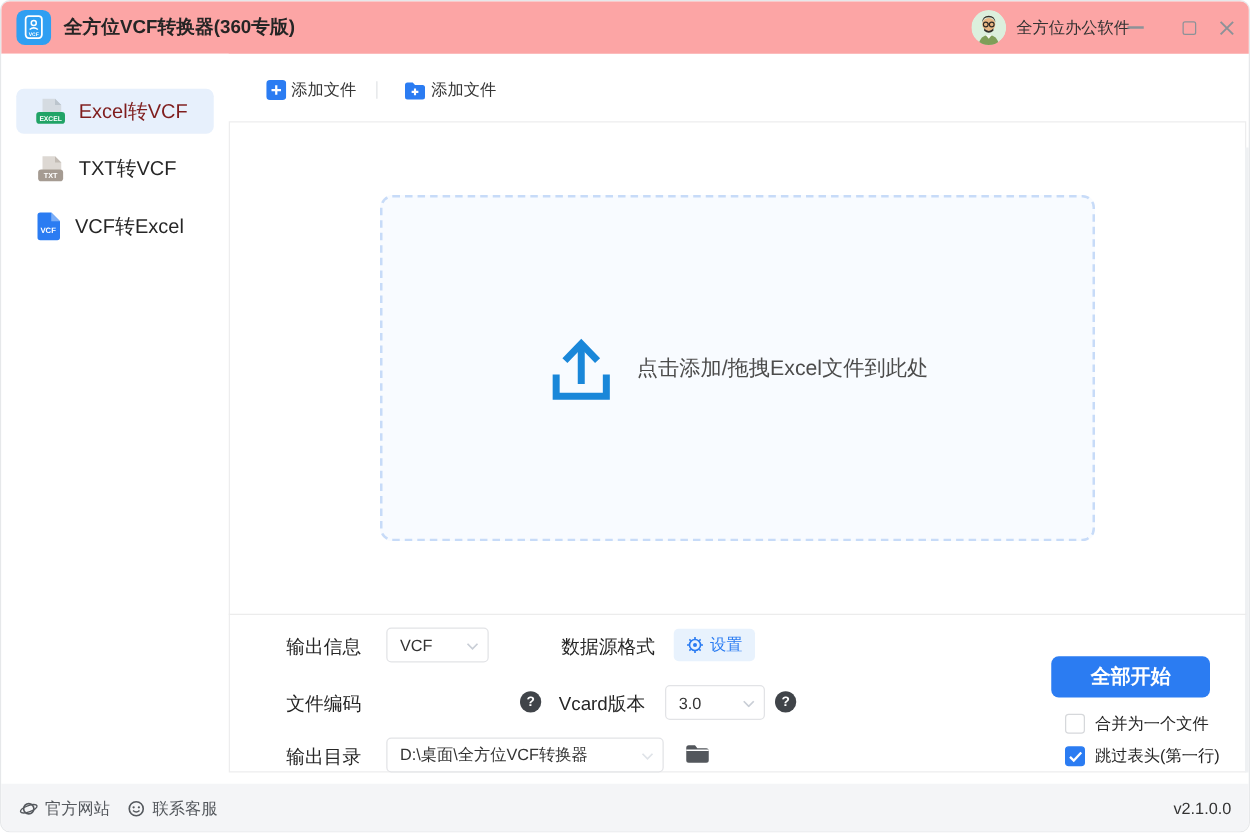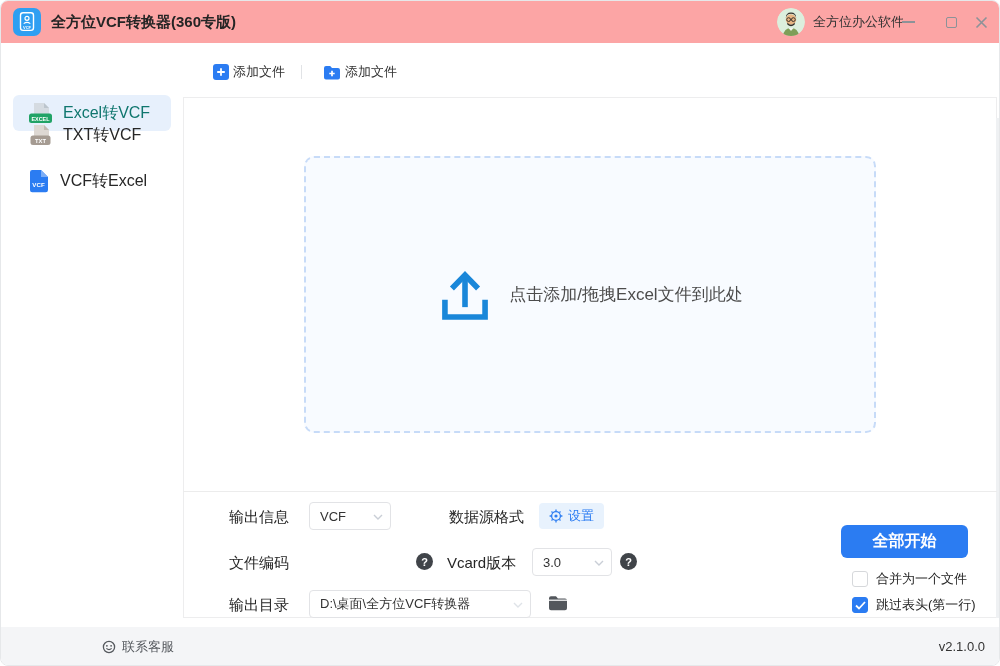--- a/index.html
+++ b/index.html
@@ -15,21 +15,21 @@
   .avatar { position:absolute; left:776px; top:7px; width:28px; height:28px; border-radius:50%; overflow:hidden; }
   .account-label { position:absolute; left:812px; top:0; height:42px; line-height:42px; font-size:13px; color:#333;font-family:Liberation Serif, serif; }
   .win-btn { position:absolute; top:7px; width:28px; height:28px; display:flex; align-items:center; justify-content:center; cursor:default; }
   .btn-min { left:893px; } .btn-max { left:936px; } .btn-close { left:966px; }
   .min-glyph { width:13px; height:2px; background:#8c9298; }
   .max-glyph { width:11px; height:11px; border:1.5px solid #8c9298; border-radius:2px; }
   
   .sidebar { position:absolute; left:0; top:42px; width:182px; height:584px; background:#fff; }
   .side-item { position:absolute; left:12px; width:158px; height:36px; border-radius:6px;
     display:flex; align-items:center; padding-left:15px; gap:10px; font-size:16px; color:#262626; }
-  .side-item.active { background:#e7f0fc; color:#0f766e;margin-top:24px; }
+  .side-item.active { background:#e7f0fc; color:#7f1d1d; }
   .si-1 { top:28px; } .si-2 { top:74px; } .si-3 { top:120px; }
   
   .tool-btn { position:absolute; top:56px; height:30px; display:flex; align-items:center; gap:4px; font-size:13px; color:#333; cursor:default; }
   .tb-file { left:212px; } .tb-folder { left:322px; }
   .tool-sep { position:absolute; left:300px; top:64px; width:1px; height:14px; background:#e1e3e6; }
   
   .panel { position:absolute; left:182px; top:96px; width:814px; height:521px; background:#fff; border:1px solid #ededee; }
   .panel-divider { position:absolute; left:182px; top:490px; width:814px; height:1px; background:#ececec; }
   .scroll-strip { position:absolute; left:995px; top:117px; width:4px; height:500px; background:#eff1f3; }
   
@@ -226,20 +226,27 @@
   <div class="cb-row cb-2">
     <span class="cb-box checked">
       <svg width="11" height="9" viewBox="0 0 11 9">
         <path d="M1 4.5 L4 7.5 L10 1" stroke="#fff" stroke-width="1.8" fill="none"></path>
       </svg>
     </span>
     <span>跳过表头(第一行)</span>
   </div>
 
   <div class="footer">
+    <span class="foot-link fl-web">
+      <svg width="16" height="16" viewBox="0 0 16 16">
+        <circle cx="8" cy="8" r="4.1" fill="none" stroke="#55595e" stroke-width="1.3"></circle>
+        <ellipse cx="8" cy="8" rx="7" ry="2.5" fill="none" stroke="#55595e" stroke-width="1.1" transform="rotate(-20 8 8)"></ellipse>
+      </svg>
+      <span>官方网站</span>
+    </span>
     <span class="foot-link fl-support">
       <svg width="16" height="16" viewBox="0 0 16 16">
         <circle cx="8" cy="8" r="5.6" fill="none" stroke="#55595e" stroke-width="1.3"></circle>
         <circle cx="5.9" cy="6.8" r="0.9" fill="#55595e"></circle>
         <circle cx="10.1" cy="6.8" r="0.9" fill="#55595e"></circle>
         <path d="M5.4 9.4 q2.6 2.5 5.2 0" fill="none" stroke="#55595e" stroke-width="1.2"></path>
       </svg>
       <span>联系客服</span>
     </span>
     <span class="version">v2.1.0.0</span>

